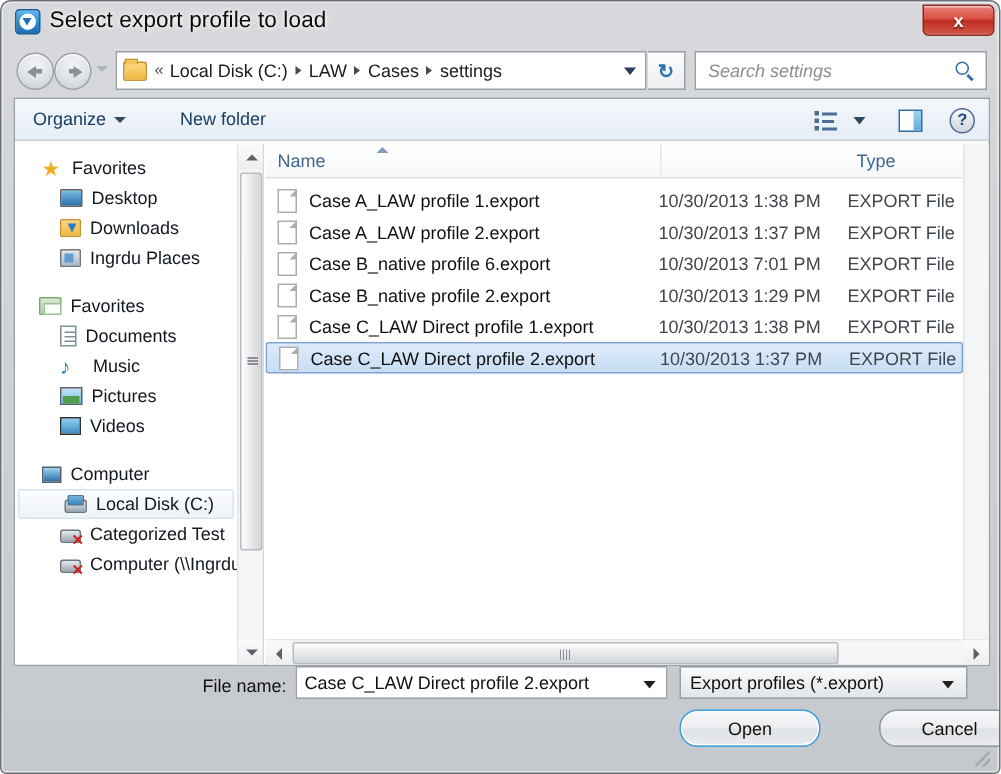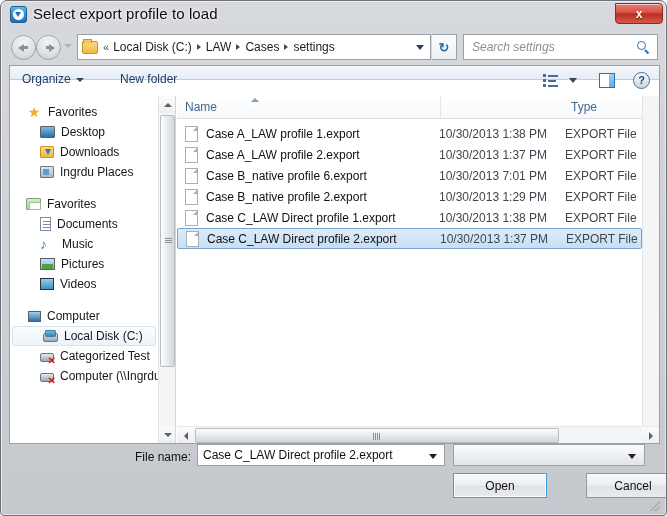--- a/index.html
+++ b/index.html
@@ -167,21 +167,21 @@
   }
 
   
   .client {
     position: absolute; left: 8px; top: 64px; width: 651px; height: 379px;
     background: #ffffff; border: 1px solid #9aa0a6;
   }
 
   
   .cmdbar {
-    position: absolute; left: 0; top: 0; width: 649px; height: 14px;
+    position: absolute; left: 0; top: 0; width: 649px; height: 28px;
     background: linear-gradient(to bottom, #f4f7fb 0%, #e6edf6 100%);
     border-bottom: 1px solid #c3cdd9;
   }
   .cmd-organize {
     position: absolute; left: 12px; top: 6px; font-size: 12px; color: #1c3d63; cursor: pointer;
   }
   .cmd-organize .caret {
     display: inline-block; margin-left: 5px;
     width: 0; height: 0; vertical-align: middle;
     border-left: 4px solid transparent; border-right: 4px solid transparent;
@@ -475,21 +475,21 @@
   .ftype-caret {
     position: absolute; right: 8px; top: 9px; width: 0; height: 0;
     border-left: 4.5px solid transparent; border-right: 4.5px solid transparent;
     border-top: 5px solid #202020;
   }
   .btn {
     position: absolute; top: 472px; width: 94px; height: 25px;
     font-size: 12px; color: #101010;
     display: flex; align-items: center; justify-content: center;
     background: linear-gradient(to bottom, #f7f8fa 0%, #eceef1 48%, #dfe2e6 52%, #e9ebee 100%);
-    border: 1px solid #9097a0; border-radius: 0; cursor: pointer;
+    border: 1px solid #9097a0; border-radius: 12px; cursor: pointer;
   }
   .btn.open { left: 452px; border: 1px solid #3c9fe0; box-shadow: inset 0 0 0 1px #ffffff; }
   .btn.cancel { left: 553px; margin-left: 32px; }
   .grip-corner {
     position: absolute; right: 6px; bottom: 4px; width: 10px; height: 10px;
     background:
       linear-gradient(135deg, transparent 45%, #a9adb2 45%, #a9adb2 58%, transparent 58%),
       linear-gradient(135deg, transparent 70%, #a9adb2 70%, #a9adb2 83%, transparent 83%);
   }
 </style>
@@ -700,18 +700,19 @@
       </div>
     </div>
   </div>
 
   <div class="fname-label">File name:</div>
   <div class="fname-box">
     <div class="fname-val">Case C_LAW Direct profile 2.export</div>
     <div class="fname-caret"></div>
   </div>
   <div class="ftype-box">
+    <div class="ftype-val">Export profiles (*.export)</div>
     <div class="ftype-caret"></div>
   </div>
   <div class="btn open">Open</div>
   <div class="btn cancel">Cancel</div>
   <div class="grip-corner"></div>
 </div>
 
 </body></html>

